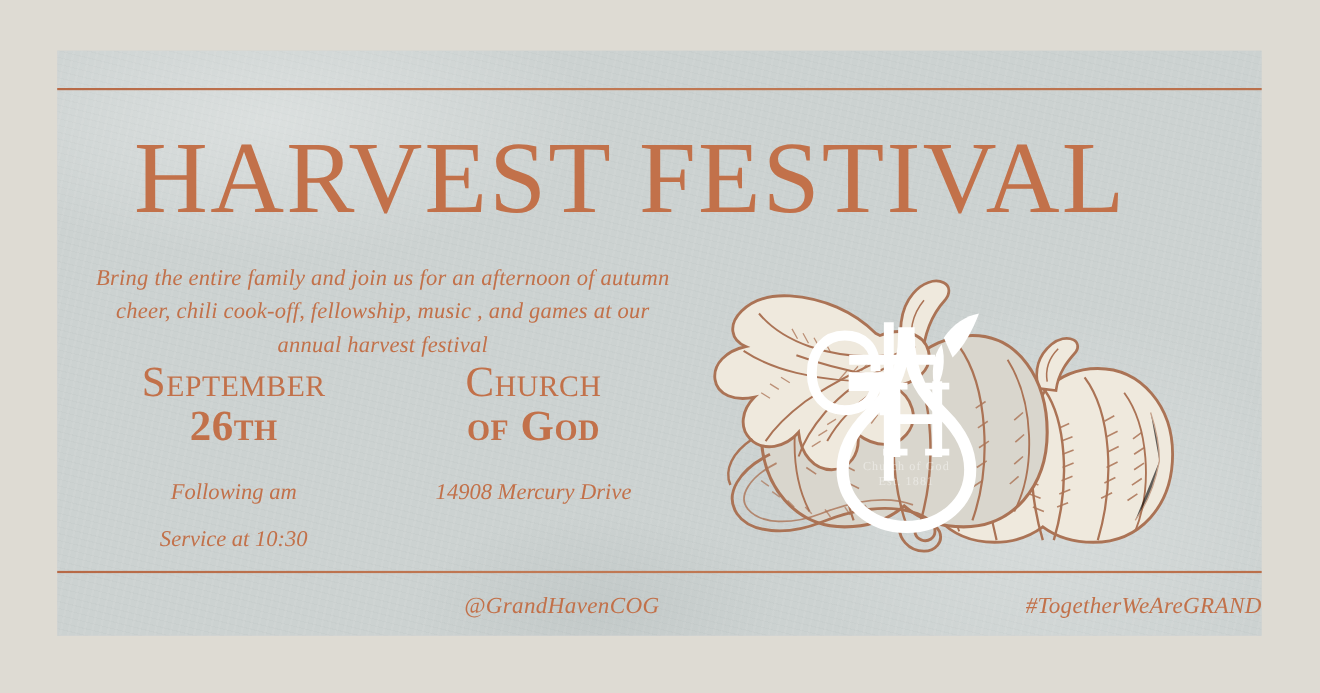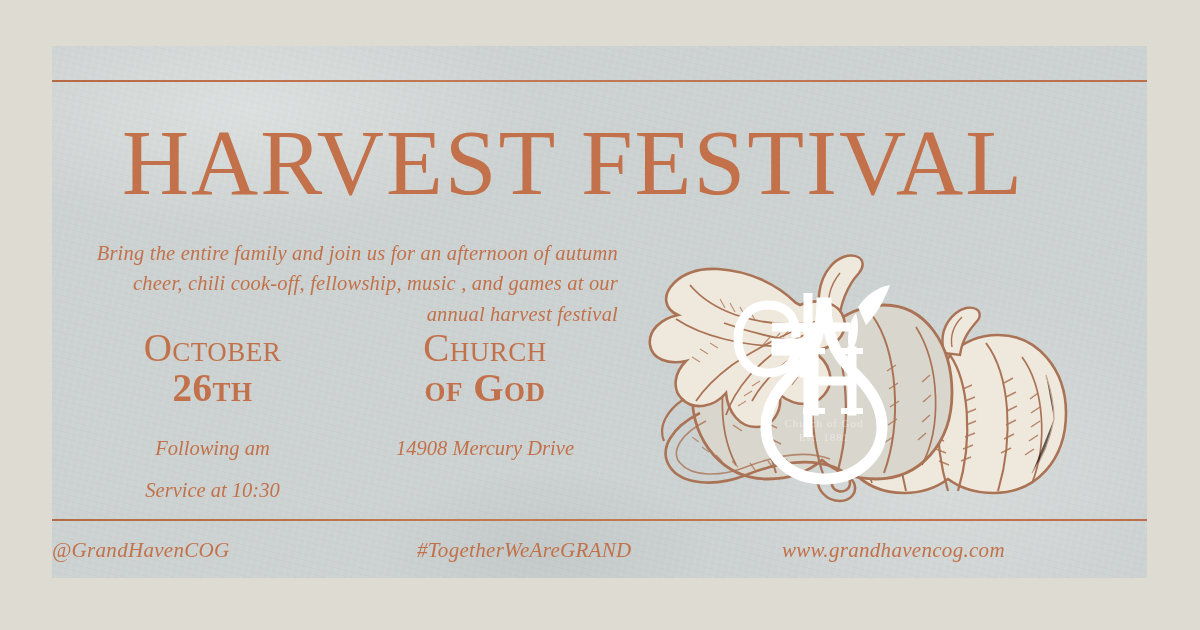--- a/index.html
+++ b/index.html
@@ -43,21 +43,21 @@
     font-size:93px;line-height:1;
     letter-spacing:2px;
     color:#c2714a;
     white-space:nowrap;
   }
 
   
   .blurb{
     position:absolute;left:78px;top:238px;width:540px;
     z-index:6;
-    text-align:right;
+    text-align:center;
     font-style:italic;
     font-size:20.5px;line-height:1.48;
     letter-spacing:.2px;
     color:#c2714a;
   }
 
   
   .cols{position:absolute;left:80px;top:328px;width:545px;z-index:6;display:flex;}
   .col{flex:1;text-align:center;}
   .col-left{width:265px;flex:0 0 265px;}
@@ -79,21 +79,21 @@
     white-space:nowrap;
   }
   .col-right .smallinfo{}
 
   
   .footer{
     position:absolute;left:52px;top:525px;width:1095px;height:50px;
     z-index:6;display:flex;align-items:center;
   }
   .footer > div{
-    flex:1;text-align:left;
+    flex:1;text-align:right;
     color:#c2714a;
     font-style:italic;
     font-size:21px;
     letter-spacing:.3px;
   }
 
   
   .art{
     position:absolute;left:600px;top:175px;width:520px;height:330px;
     z-index:3;
@@ -233,31 +233,30 @@
       </g>
     </svg>
   </div>
 
   <div class="title">HARVEST FESTIVAL</div>
 
   <div class="blurb">Bring the entire family and join us for an afternoon of autumn cheer, chili cook-off, fellowship, music , and games at our annual harvest festival</div>
 
   <div class="cols">
     <div class="col col-left">
-      <div class="bigline">October</div>
+      <div class="bigline">September</div>
       <div class="bigline second">26th</div>
       <div class="smallinfo">Following am</div>
       <div class="smallinfo" style="margin-top:12px">Service at 10:30</div>
     </div>
     <div class="col col-right">
       <div class="bigline">Church</div>
       <div class="bigline second">of God</div>
       <div class="smallinfo">14908 Mercury Drive</div>
     </div>
   </div>
 
   <div class="footer">
     <div>@GrandHavenCOG</div>
     <div>#TogetherWeAreGRAND</div>
-    <div>www.grandhavencog.com</div>
   </div>
 
 </div>
 
 </body></html>

